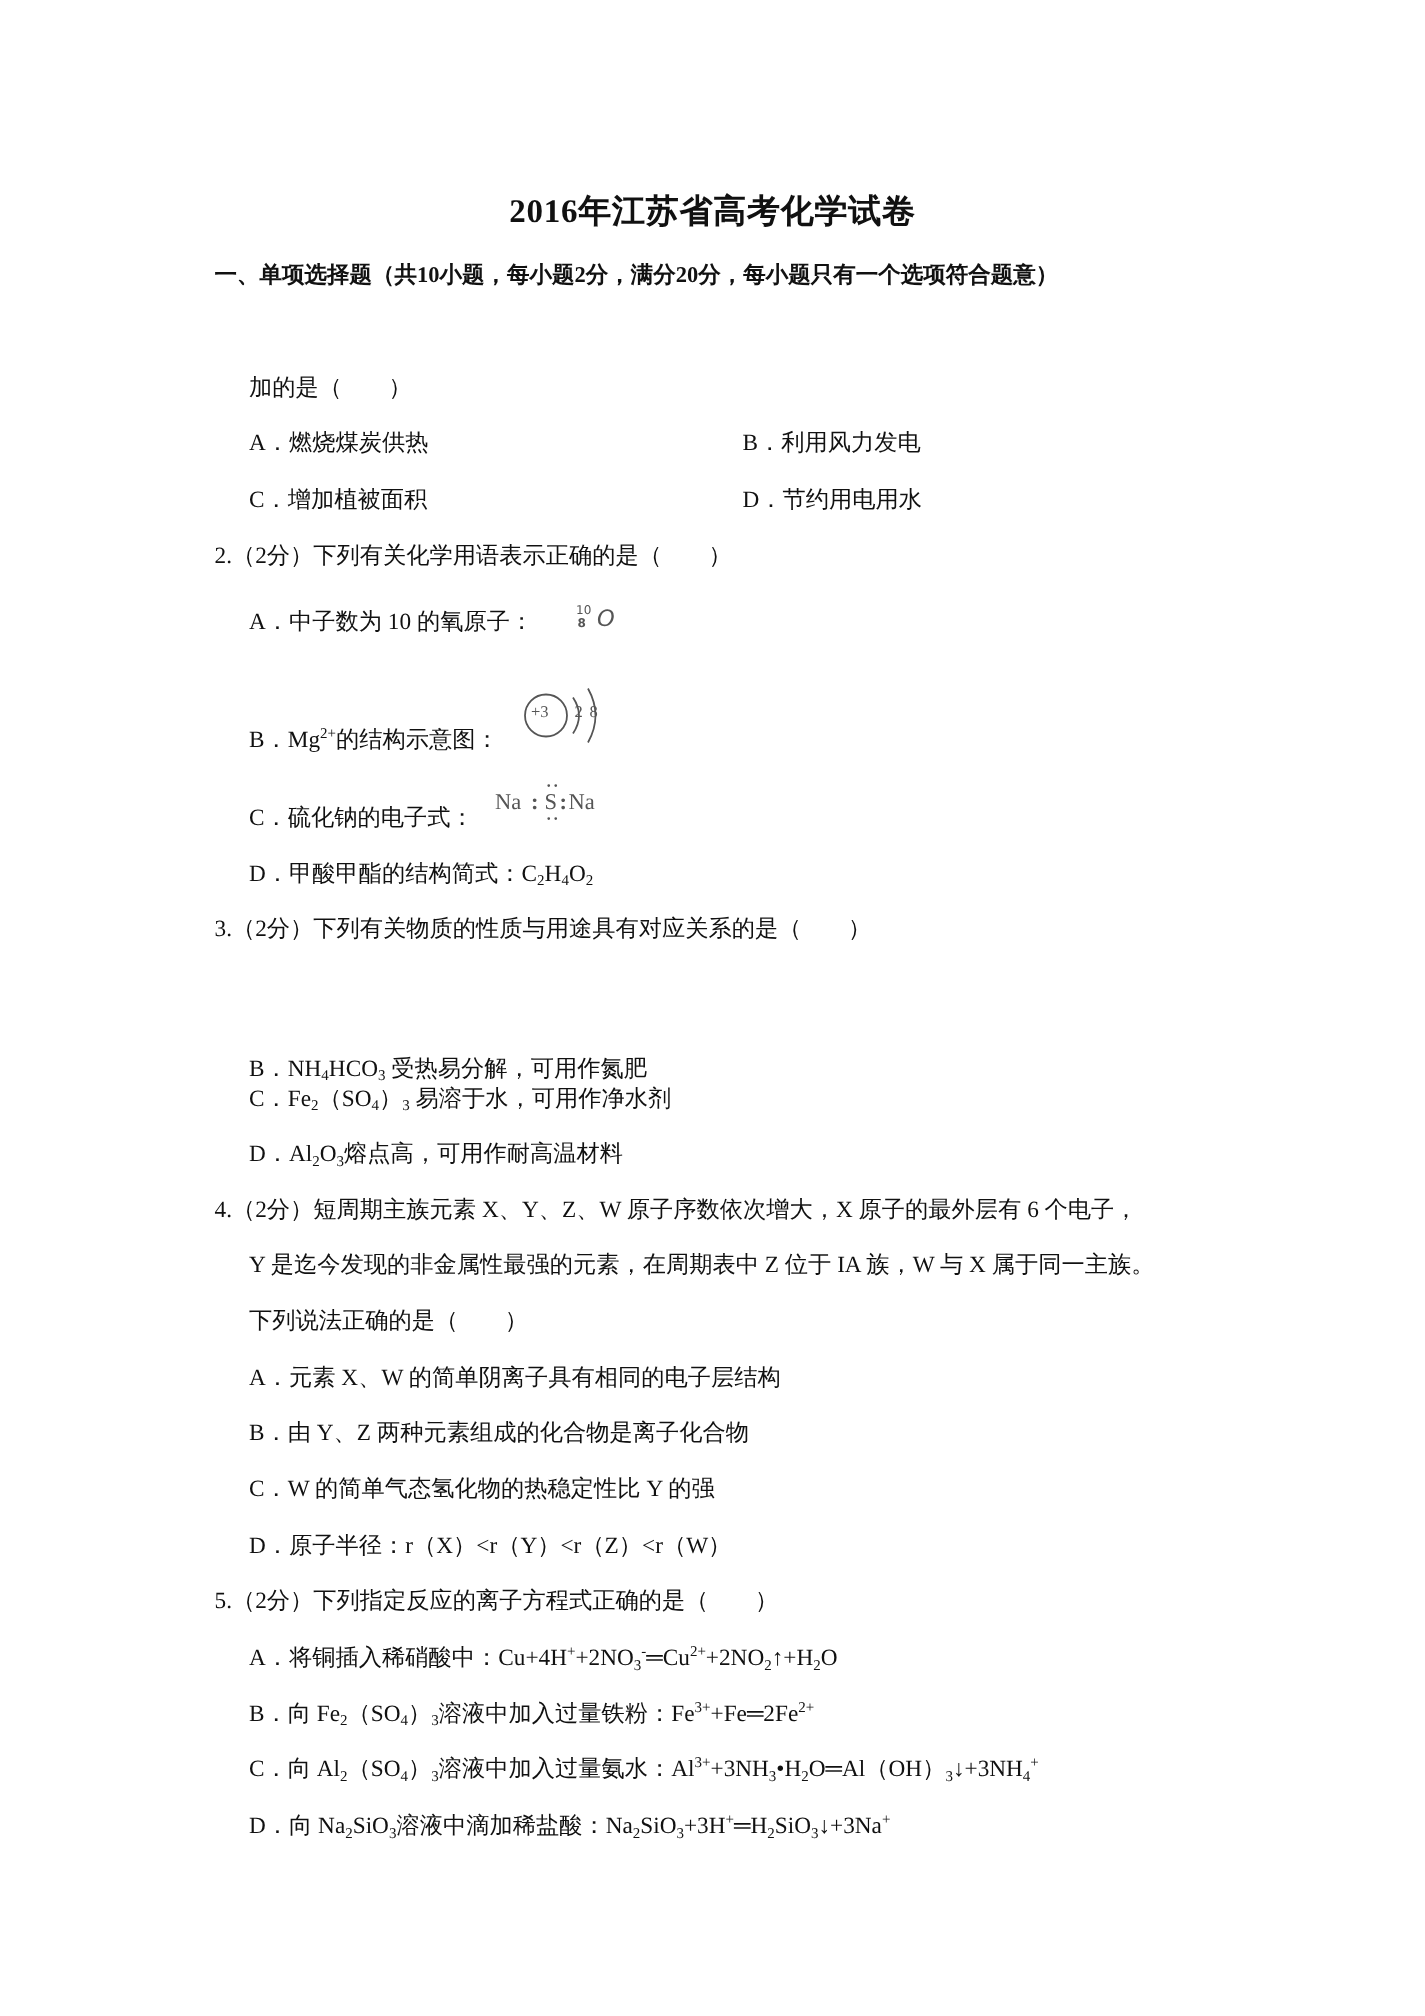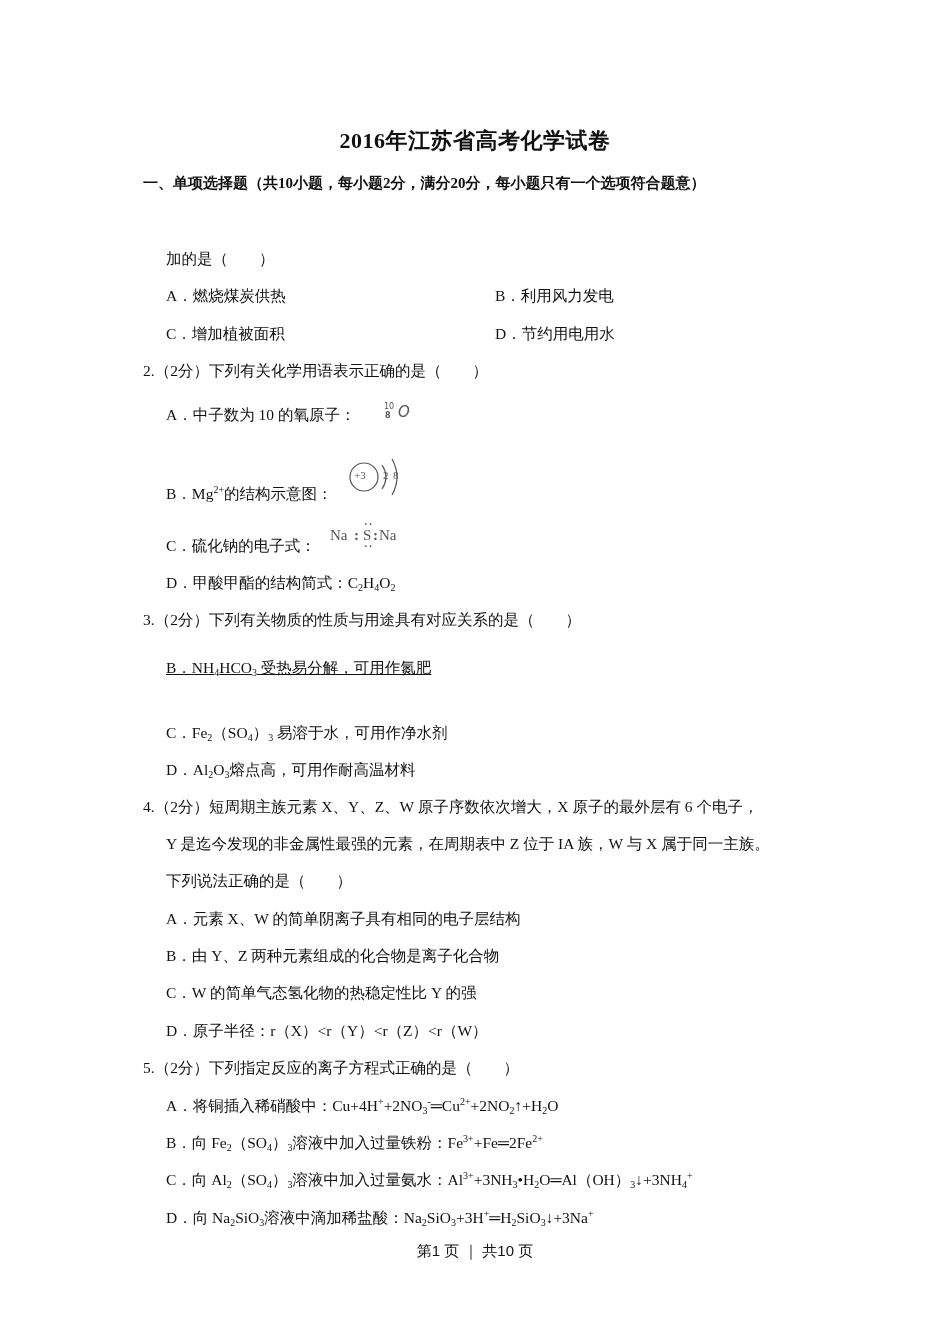--- a/index.html
+++ b/index.html
@@ -65,21 +65,21 @@
     <span style="position:absolute; left:34px; top:18px; font-weight:bold; font-size:11px; letter-spacing:1px;">··</span>
     <span style="position:absolute; left:43px; top:5px; font-weight:bold;">:</span>
     <span style="position:absolute; left:49px; top:5px;">Na</span>
   </div>
 
   <div class="line opt" style="top:573px;"><span>D．</span><span>甲酸甲酯的结构简式：</span><span>C</span><sub>2</sub><span>H</span><sub>4</sub><span>O</span><sub>2</sub></div>
 
   <div class="line q" style="top:610px;">
     <span>3.</span><span>（2分）</span><span>下列有关物质的性质与用途具有对应关系的是（　　）</span>
   </div>
-  <div class="line opt" style="top:658px;text-decoration:underline;"><span>B．</span><span>NH</span><sub>4</sub><span>HCO</span><sub>3</sub> <span>受热易分解，可用作氮肥</span></div>
+  <div class="line opt" style="top:703px;"><span>B．</span><span>NH</span><sub>4</sub><span>HCO</span><sub>3</sub> <span>受热易分解，可用作氮肥</span></div>
   <div class="line opt" style="top:723px;"><span>C．</span><span>Fe</span><sub>2</sub><span>（SO</span><sub>4</sub><span>）</span><sub>3</sub> <span>易溶于水，可用作净水剂</span></div>
   <div class="line opt" style="top:760px;"><span>D．</span><span>Al</span><sub>2</sub><span>O</span><sub>3</sub><span>熔点高，可用作耐高温材料</span></div>
 
   <div class="line q" style="top:797px;">
     <span>4.</span><span>（2分）</span><span>短周期主族元素 X、Y、Z、W 原子序数依次增大，X 原子的最外层有 6 个电子，</span>
   </div>
   <div class="line cont" style="top:834px;">Y 是迄今发现的非金属性最强的元素，在周期表中 Z 位于 IA 族，W 与 X 属于同一主族。</div>
   <div class="line cont" style="top:871px;">下列说法正确的是（　　）</div>
   <div class="line opt" style="top:909px;"><span>A．</span><span>元素 X、W 的简单阴离子具有相同的电子层结构</span></div>
   <div class="line opt" style="top:983px;"><span>C．</span><span>W 的简单气态氢化物的热稳定性比 Y 的强</span></div>
@@ -87,14 +87,13 @@
   <div class="line opt" style="top:1021px;"><span>D．</span><span>原子半径：r（X）&lt;r（Y）&lt;r（Z）&lt;r（W）</span></div>
 
   <div class="line q" style="top:1058px;">
     <span>5.</span><span>（2分）</span><span>下列指定反应的离子方程式正确的是（　　）</span>
   </div>
   <div class="line opt" style="top:1096px;"><span>A．</span><span>将铜插入稀硝酸中：</span><span class="eq"><span>Cu+4H</span><sup>+</sup><span>+2NO</span><sub>3</sub><sup>-</sup><span>═Cu</span><sup>2+</sup><span>+2NO</span><sub>2</sub><span>↑+H</span><sub>2</sub><span>O</span></span></div>
   <div class="line opt" style="top:1133px;"><span>B．</span><span>向 </span><span class="eq"><span>Fe</span><sub>2</sub><span>（SO</span><sub>4</sub><span>）</span><sub>3</sub></span><span>溶液中加入过量铁粉：</span><span class="eq"><span>Fe</span><sup>3+</sup><span>+Fe═2Fe</span><sup>2+</sup></span></div>
   <div class="line opt" style="top:1170px;"><span>C．</span><span>向 </span><span class="eq"><span>Al</span><sub>2</sub><span>（SO</span><sub>4</sub><span>）</span><sub>3</sub></span><span>溶液中加入过量氨水：</span><span class="eq"><span>Al</span><sup>3+</sup><span>+3NH</span><sub>3</sub><span>•H</span><sub>2</sub><span>O═Al（OH）</span><sub>3</sub><span>↓+3NH</span><sub>4</sub><sup>+</sup></span></div>
   <div class="line opt" style="top:1208px;"><span>D．</span><span>向 </span><span class="eq"><span>Na</span><sub>2</sub><span>SiO</span><sub>3</sub></span><span>溶液中滴加稀盐酸：</span><span class="eq"><span>Na</span><sub>2</sub><span>SiO</span><sub>3</sub><span>+3H</span><sup>+</sup><span>═H</span><sub>2</sub><span>SiO</span><sub>3</sub><span>↓+3Na</span><sup>+</sup></span></div>
 
-  <div class="footer">第1 页 ｜ 共10 页</div>
 </div>
 
 </body></html>

